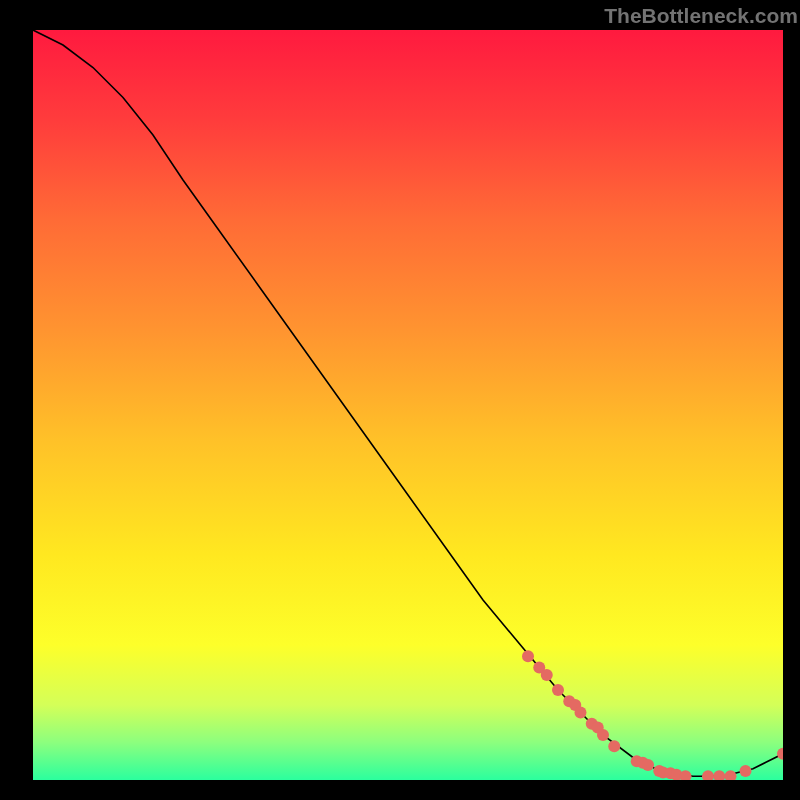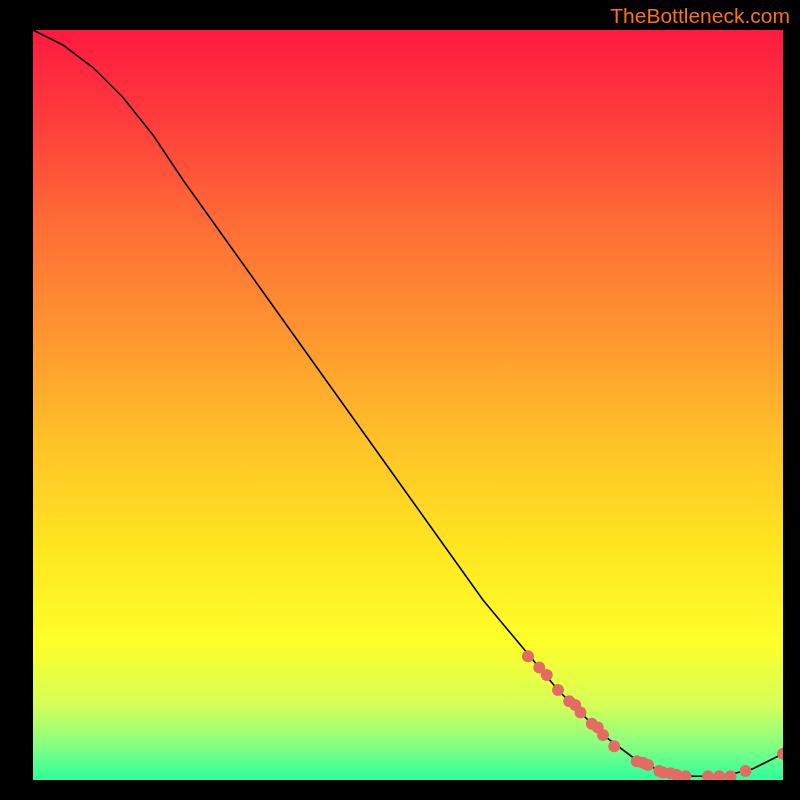--- a/index.html
+++ b/index.html
@@ -12,24 +12,24 @@
     font-family: Arial, sans-serif;
   }
   .container {
     position: relative;
     width: 800px;
     height: 800px;
   }
   .watermark {
     position: absolute;
     top: 4px;
-    right: 10px;
-    color: #f97316;
+    right: 2px;
+    color: #737373;
     font-size: 21px;
-    font-weight: 400;
+    font-weight: 700;
     z-index: 10;
   }
   .plot-area {
     position: absolute;
     left: 33px;
     top: 30px;
     width: 750px;
     height: 750px;
   }
   svg {

